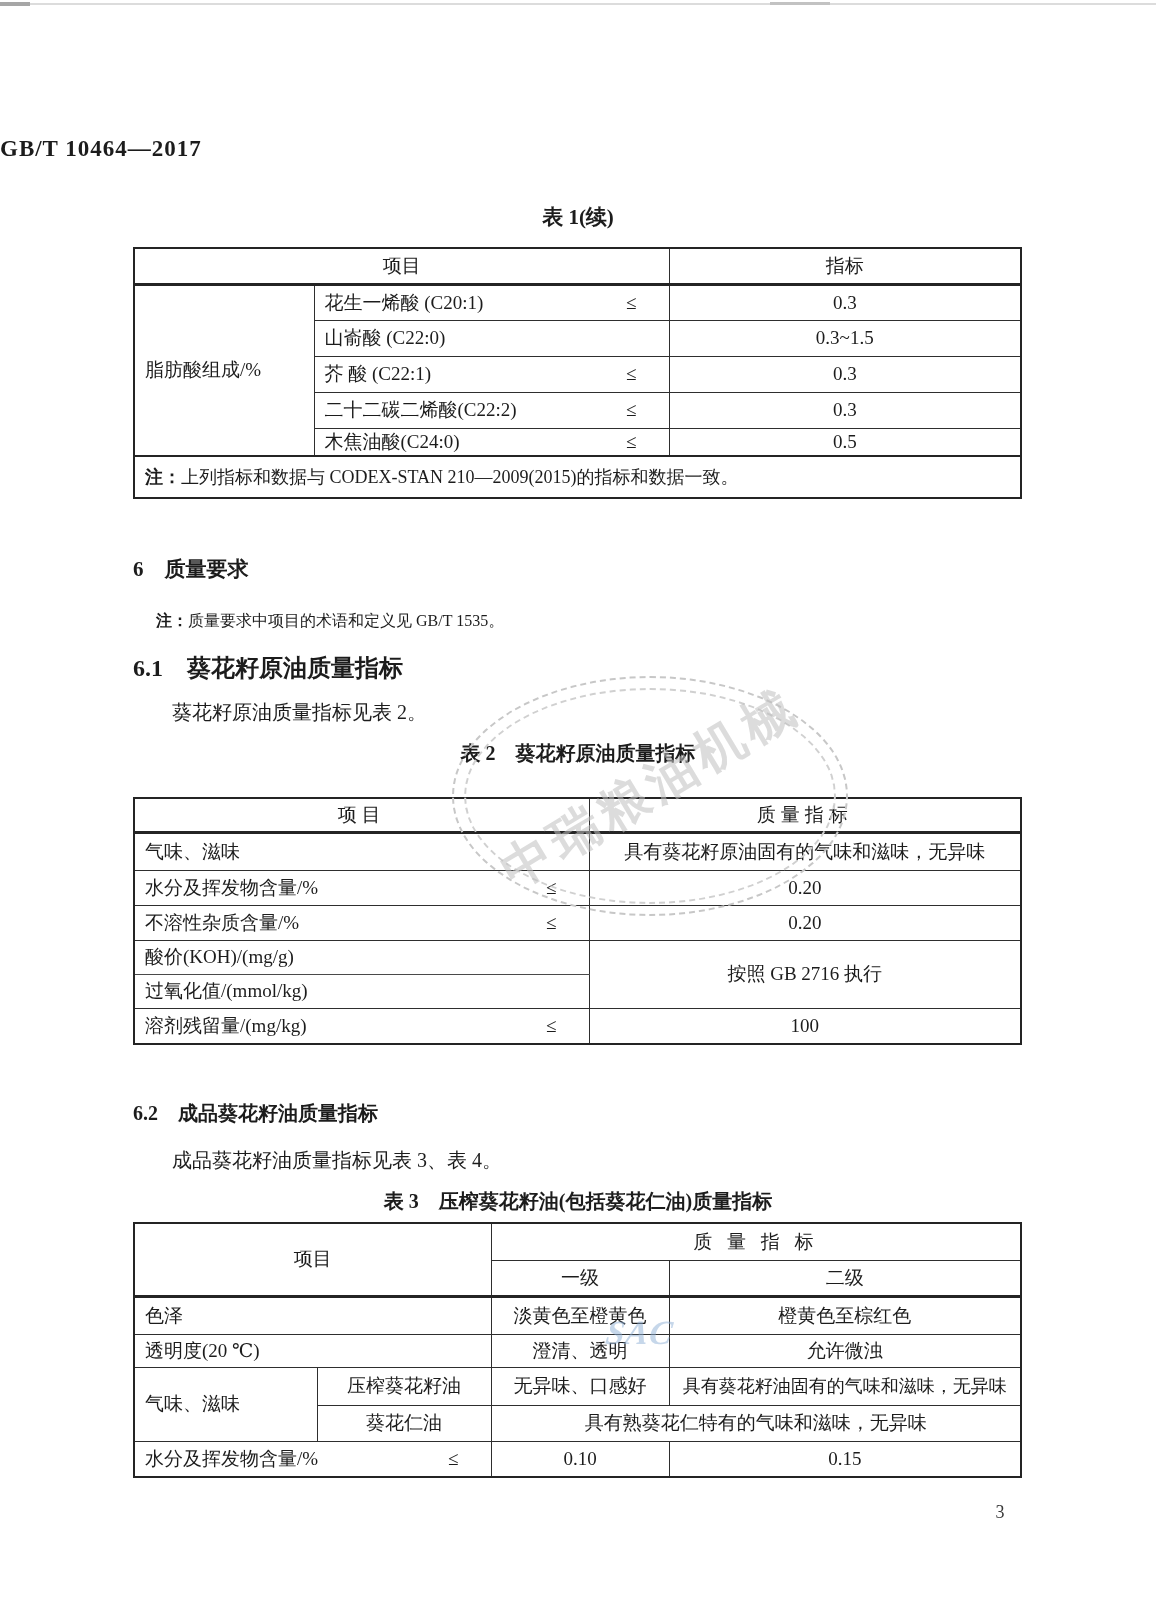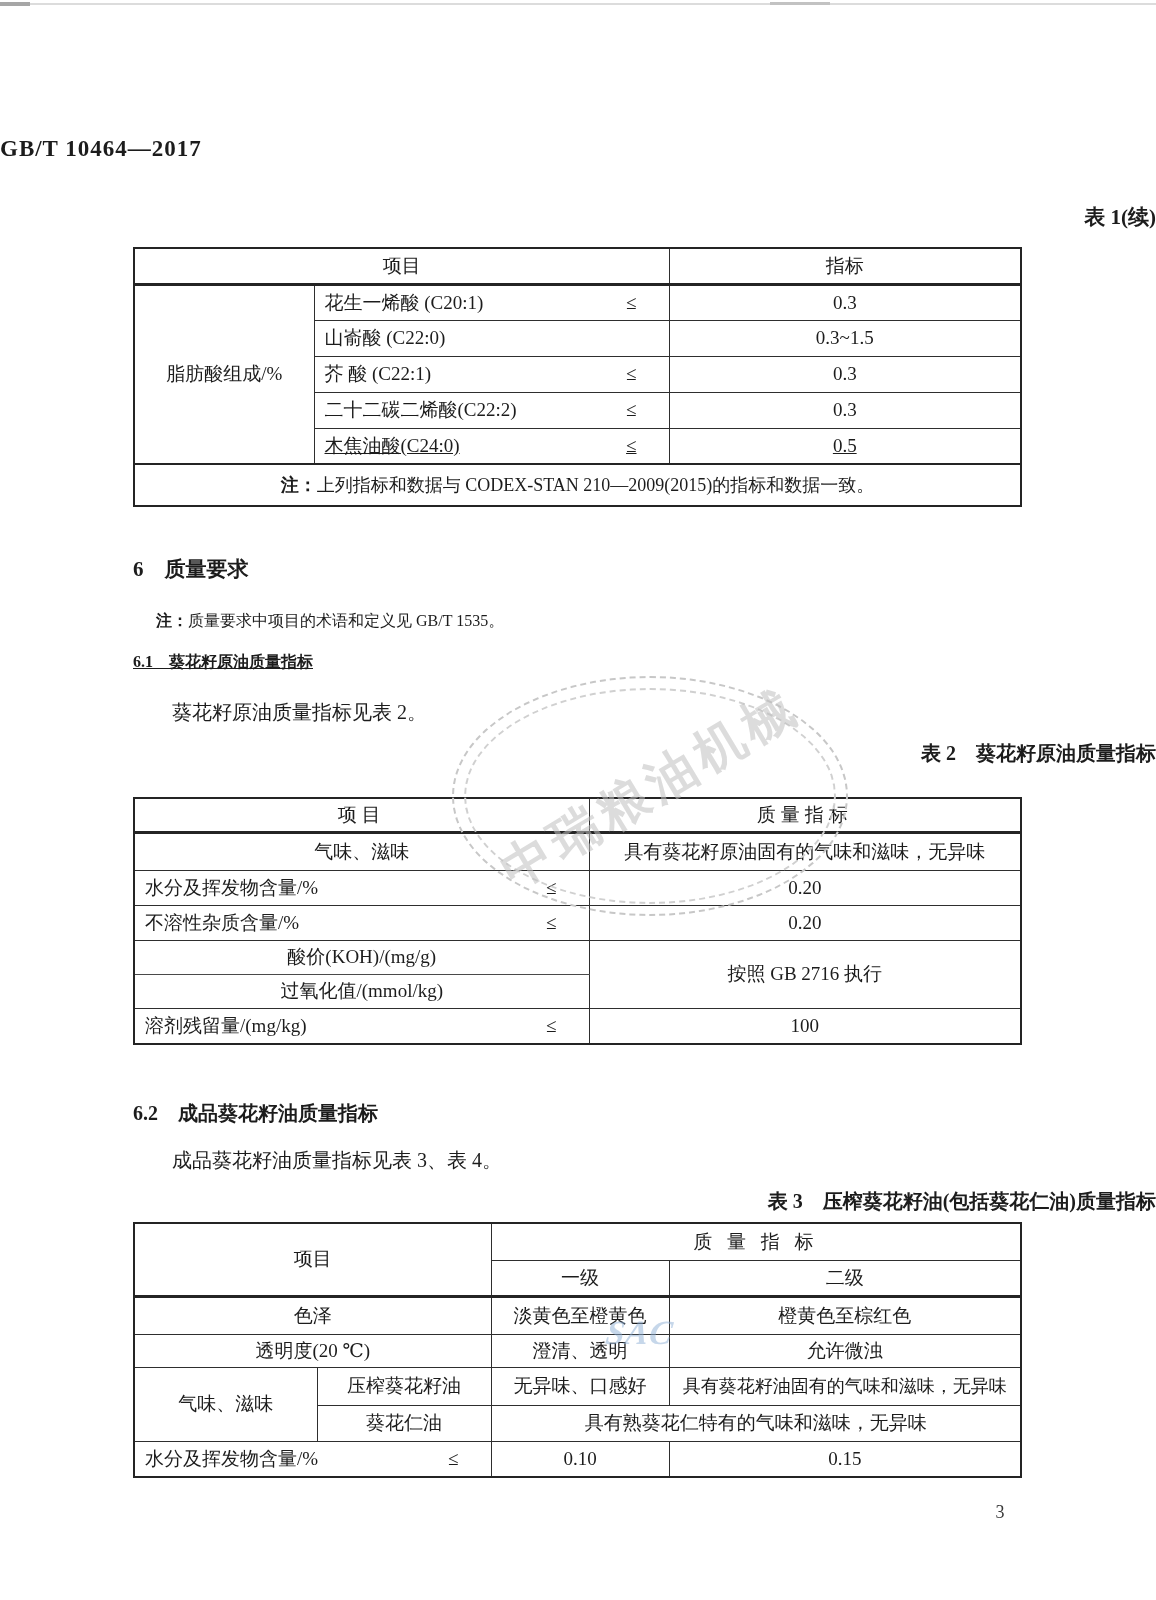--- a/index.html
+++ b/index.html
@@ -19,42 +19,41 @@
   .scanline-dark-mid { top: 2px; left: 770px; width: 60px; height: 3px; background: #c2c2c2; }
 
   .std-number {
     top: 136px; left: 0; width: 1016px;
     text-align: left;
     font-size: 23px; font-weight: bold;
     letter-spacing: 1px;
   }
 
   .tbl-title {
-    left: 0; width: 1156px; text-align: right;
+    left: 0; width: 1156px; text-align: center;
     font-size: 21px; font-weight: bold;
   }
 
   .sec-heading { left: 133px; font-size: 21px; font-weight: bold; }
   .note-line { left: 156px; font-size: 16px; }
   .note-line b { font-weight: bold; }
   .para { left: 172px; font-size: 20px; }
 
   table.doc {
     border-collapse: collapse;
     table-layout: fixed;
     border: 2.5px solid #242424;
     background: transparent;
   }
   table.doc td {
     border: 1.6px solid #2e2e2e;
     font-size: 19px;
     padding: 0 10px;
     vertical-align: middle;
     overflow: hidden;
-    text-align: center;
   }
   table.doc tr.hdr td {
     text-align: center;
     border-bottom: 3px solid #242424;
     font-size: 19px;
   }
   td.center { text-align: center; }
   td.itemcell { padding-left: 16px; }
   .item-flex {
     display: flex; justify-content: space-between; align-items: center;
@@ -148,21 +147,21 @@
     </tr>
     <tr style="height:36px;">
       <td class="itemcell">
         <div class="item-flex">
               <span>二十二碳二烯酸(C22:2)</span>
               <span class="op-sign">≤</span>
             </div>
       </td>
       <td class="center">0.3</td>
     </tr>
-    <tr style="height:36px;text-decoration:underline;">
+    <tr style="height:28px;">
       <td class="itemcell">
         <div class="item-flex">
               <span>木焦油酸(C24:0)</span>
               <span class="op-sign">≤</span>
             </div>
       </td>
       <td class="center">0.5</td>
     </tr>
     <tr style="height:42px;">
       <td colspan="3" style="border-top:2.5px solid #242424; font-size:18px;">
@@ -171,21 +170,21 @@
     </tr>
   </tbody>
     </table>
 </div>
 
 <div class="abs sec-heading" style="top:555px;">6　质量要求</div>
 <div class="abs note-line" style="top:611px;">
   <b>注：</b><span>质量要求中项目的术语和定义见 GB/T 1535。</span>
 </div>
 
-<div class="abs sec-heading" style="top:652px; font-size:16px;text-decoration:underline;">6.1　葵花籽原油质量指标</div>
+<div class="abs sec-heading" style="top:652px; font-size:24px;">6.1　葵花籽原油质量指标</div>
 <div class="abs para" style="top:699px;">葵花籽原油质量指标见表 2。</div>
 
 <div class="abs tbl-title" style="top:740px; font-size:20px;">表 2　葵花籽原油质量指标</div>
 
 <div class="abs" style="top:797px; left:133px;">
   <table class="doc" style="width:887px;">
     <colgroup>
         <col style="width:455px">
         <col style="width:432px">
       </colgroup>

